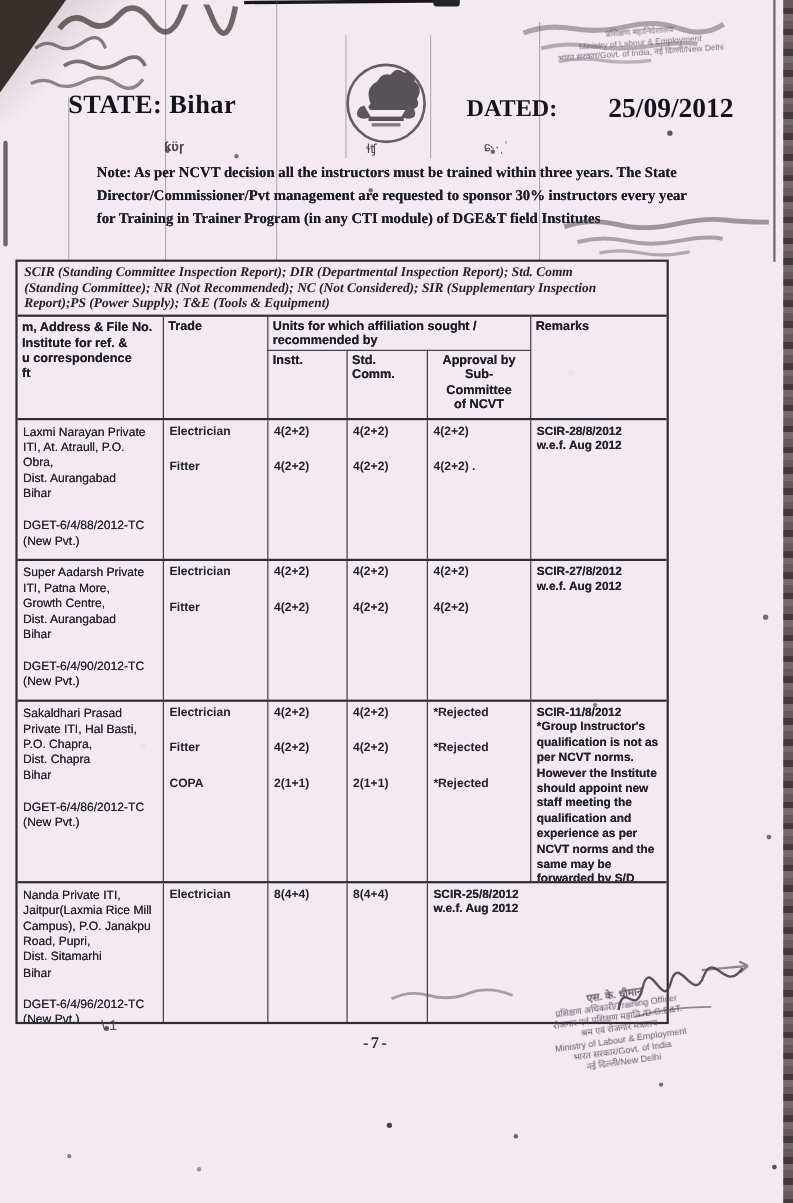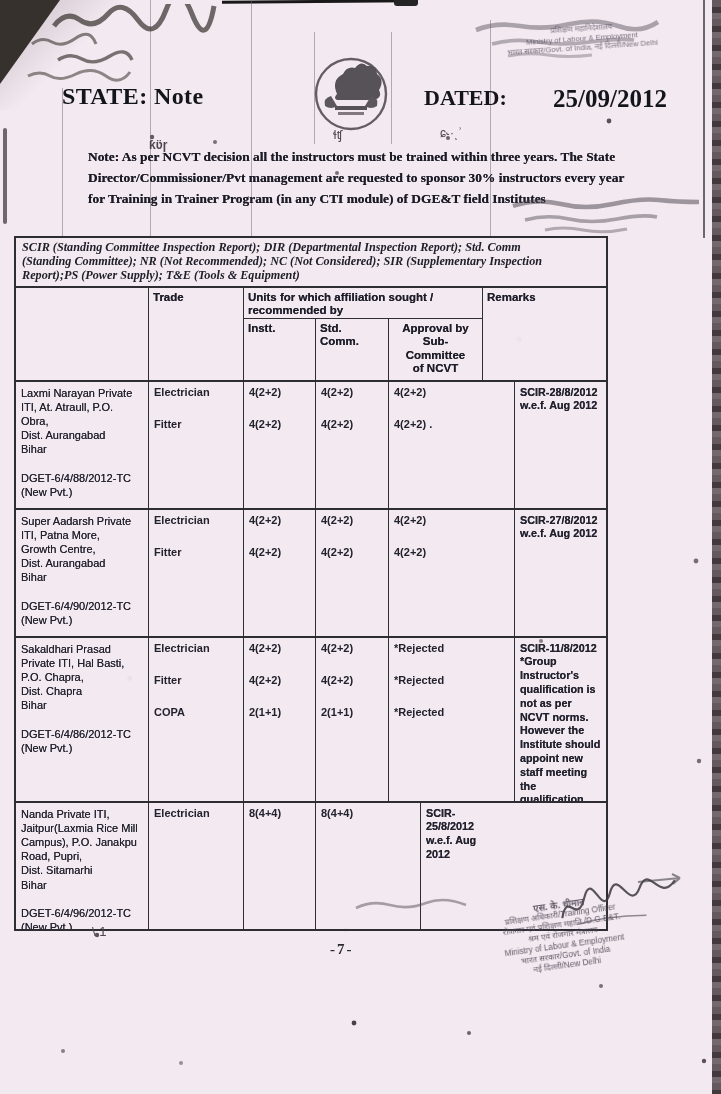--- a/index.html
+++ b/index.html
@@ -59,21 +59,21 @@
   .h-institute{grid-area:1/1/3/2;line-height:14px;}
   .h-trade{grid-area:1/2/3/3;}
   .h-units{grid-area:1/3/2/6;line-height:13.5px;}
   .h-instt{grid-area:2/3/3/4;}
   .h-std{grid-area:2/4/3/5;line-height:13.5px;}
   .h-appr{grid-area:2/5/3/6;text-align:center;line-height:13.5px;}
   .h-remarks{grid-area:1/6/3/7;}
   .trow{border-top:2px solid #2e2d33;}
   .c{box-sizing:border-box;padding:4px 5px;overflow:hidden;}
   .c-institute{font-size:11px;line-height:14.2px;}
-  .c-remarks{font-size:10.8px;line-height:13.8px;font-weight:bold;margin-left:32px;}
+  .c-remarks{font-size:10.8px;line-height:13.8px;font-weight:bold;}
   .stack div{height:32px;font-size:11px;font-weight:bold;}
   .stack.vals div{text-align:left;}
   .r1{height:126px;} .r2{height:126px;} .r3{height:163px;} .r4{height:126px;}
 
   
   .page-num{left:330px;top:941px;font-size:15px;font-weight:bold;color:#2a2a33;filter:blur(.3px);letter-spacing:2px;}
   .stamp-bottom{left:437px;top:899px;width:252px;transform:rotate(-8deg);text-align:center;
     color:#4d4856;filter:blur(.4px);opacity:.88;}
   .stamp-bottom .nm{font-size:9.5px;font-weight:bold;line-height:11px;}
   .stamp-bottom div{font-size:8.2px;line-height:10.2px;}
@@ -111,53 +111,57 @@
     <path d="M6 12 q20 -8 44 -4 t50 -2 t48 2 t40 -4" stroke="#56505c" stroke-width="4.6" fill="none" opacity=".55"></path>
     <path d="M22 26 q22 -6 46 -2 t52 0 t44 -2" stroke="#5c5662" stroke-width="3.6" fill="none" opacity=".5"></path>
     <path d="M38 38 q20 -4 40 -1 t44 0" stroke="#625c68" stroke-width="3" fill="none" opacity=".45"></path>
   </svg>
   <div class="abs ghost-stamp" style="left:482px;top:24px;width:200px;transform:rotate(-4deg);">
     <div>प्रशिक्षण महानिदेशालय</div>
     <div>Ministry of Labour &amp; Employment</div>
     <div>भारत सरकार/Govt. of India, नई दिल्ली/New Delhi</div>
   </div>
 
-  <div class="abs serif state-title">STATE: Note</div>
+  <div class="abs serif state-title">STATE: Bihar</div>
   <div class="abs serif dated-label">DATED:</div>
   <div class="abs serif dated-value">25/09/2012</div>
 
   <svg class="abs" style="left:311px;top:50px;opacity:.85;filter:blur(.35px);" width="80" height="92" viewBox="0 0 80 92">
     <circle cx="40" cy="44" r="35" stroke="#4a464b" stroke-width="2.4" fill="none"></circle>
     <path d="M26 44 q-6 -14 6 -20 q4 -8 12 -6 q6 -8 12 -2 q10 -2 10 8 q8 6 2 16 q4 8 -6 10 l-36 0 q-4 -2 0 -6z" fill="#3c383d"></path>
     <path d="M20 46 q-8 2 -6 10 q6 4 12 0z" fill="#423e43"></path>
     <path d="M60 46 q8 2 6 10 q-6 4 -12 0z" fill="#423e43"></path>
     <rect x="24" y="56" width="32" height="4" fill="#3c383d"></rect>
     <rect x="27" y="62" width="26" height="3" fill="#4a464b" opacity=".8"></rect>
   </svg>
 
-  <div class="abs hand-mark" style="left:149px;top:138px;font-weight:bold;">ƙʋ̈ɼ</div>
+  <div class="abs hand-mark" style="left:149px;top:126px;font-weight:bold;">ƙʋ̈ɼ</div>
   <div class="abs hand-mark" style="left:333px;top:128px;">ɬʧ</div>
   <div class="abs hand-mark" style="left:440px;top:126px;">ɕ˞·ͺʾ</div>
 
   <div class="abs serif note pre fuzz">Note:   As per NCVT decision all the instructors must be trained within three years. The State
 Director/Commissioner/Pvt management are requested to sponsor 30% instructors every year
 for Training in Trainer Program (in any CTI module) of DGE&amp;T field Institutes</div>
 
   <svg class="abs smudge-ink" style="left:505px;top:196px;" width="210" height="42" viewBox="0 0 210 42">
     <path d="M8 10 q24 -8 48 -2 t52 0 t46 -4 t40 2" stroke="#49444e" stroke-width="4.4" fill="none" opacity=".6"></path>
     <path d="M20 24 q22 -6 44 -1 t48 0 t40 -2" stroke="#514c56" stroke-width="3.6" fill="none" opacity=".55"></path>
     <path d="M40 34 q18 -4 38 0 t44 -1" stroke="#57525c" stroke-width="3" fill="none" opacity=".5"></path>
   </svg>
 
   <div class="abs doc-table">
     <div class="legend serif pre">SCIR (Standing Committee Inspection Report); DIR (Departmental Inspection Report); Std. Comm
 (Standing Committee); NR (Not Recommended); NC (Not Considered); SIR (Supplementary Inspection
 Report);PS (Power Supply); T&amp;E (Tools &amp; Equipment)</div>
 
     <div class="grid6 thead">
+      <div class="h h-institute pre fuzz">m, Address &amp; File No.
+Institute for ref. &amp;
+u correspondence
+ft</div>
       <div class="h h-trade bl fuzz">Trade</div>
       <div class="h h-units bl pre fuzz">Units for which affiliation sought /
 recommended by</div>
       <div class="h h-std bl bt pre fuzz">Std.
 Comm.</div>
       <div class="h h-instt bl bt fuzz">Instt.</div>
       <div class="h h-appr bl bt pre fuzz">Approval by
 Sub-
 Committee
 of NCVT</div>

